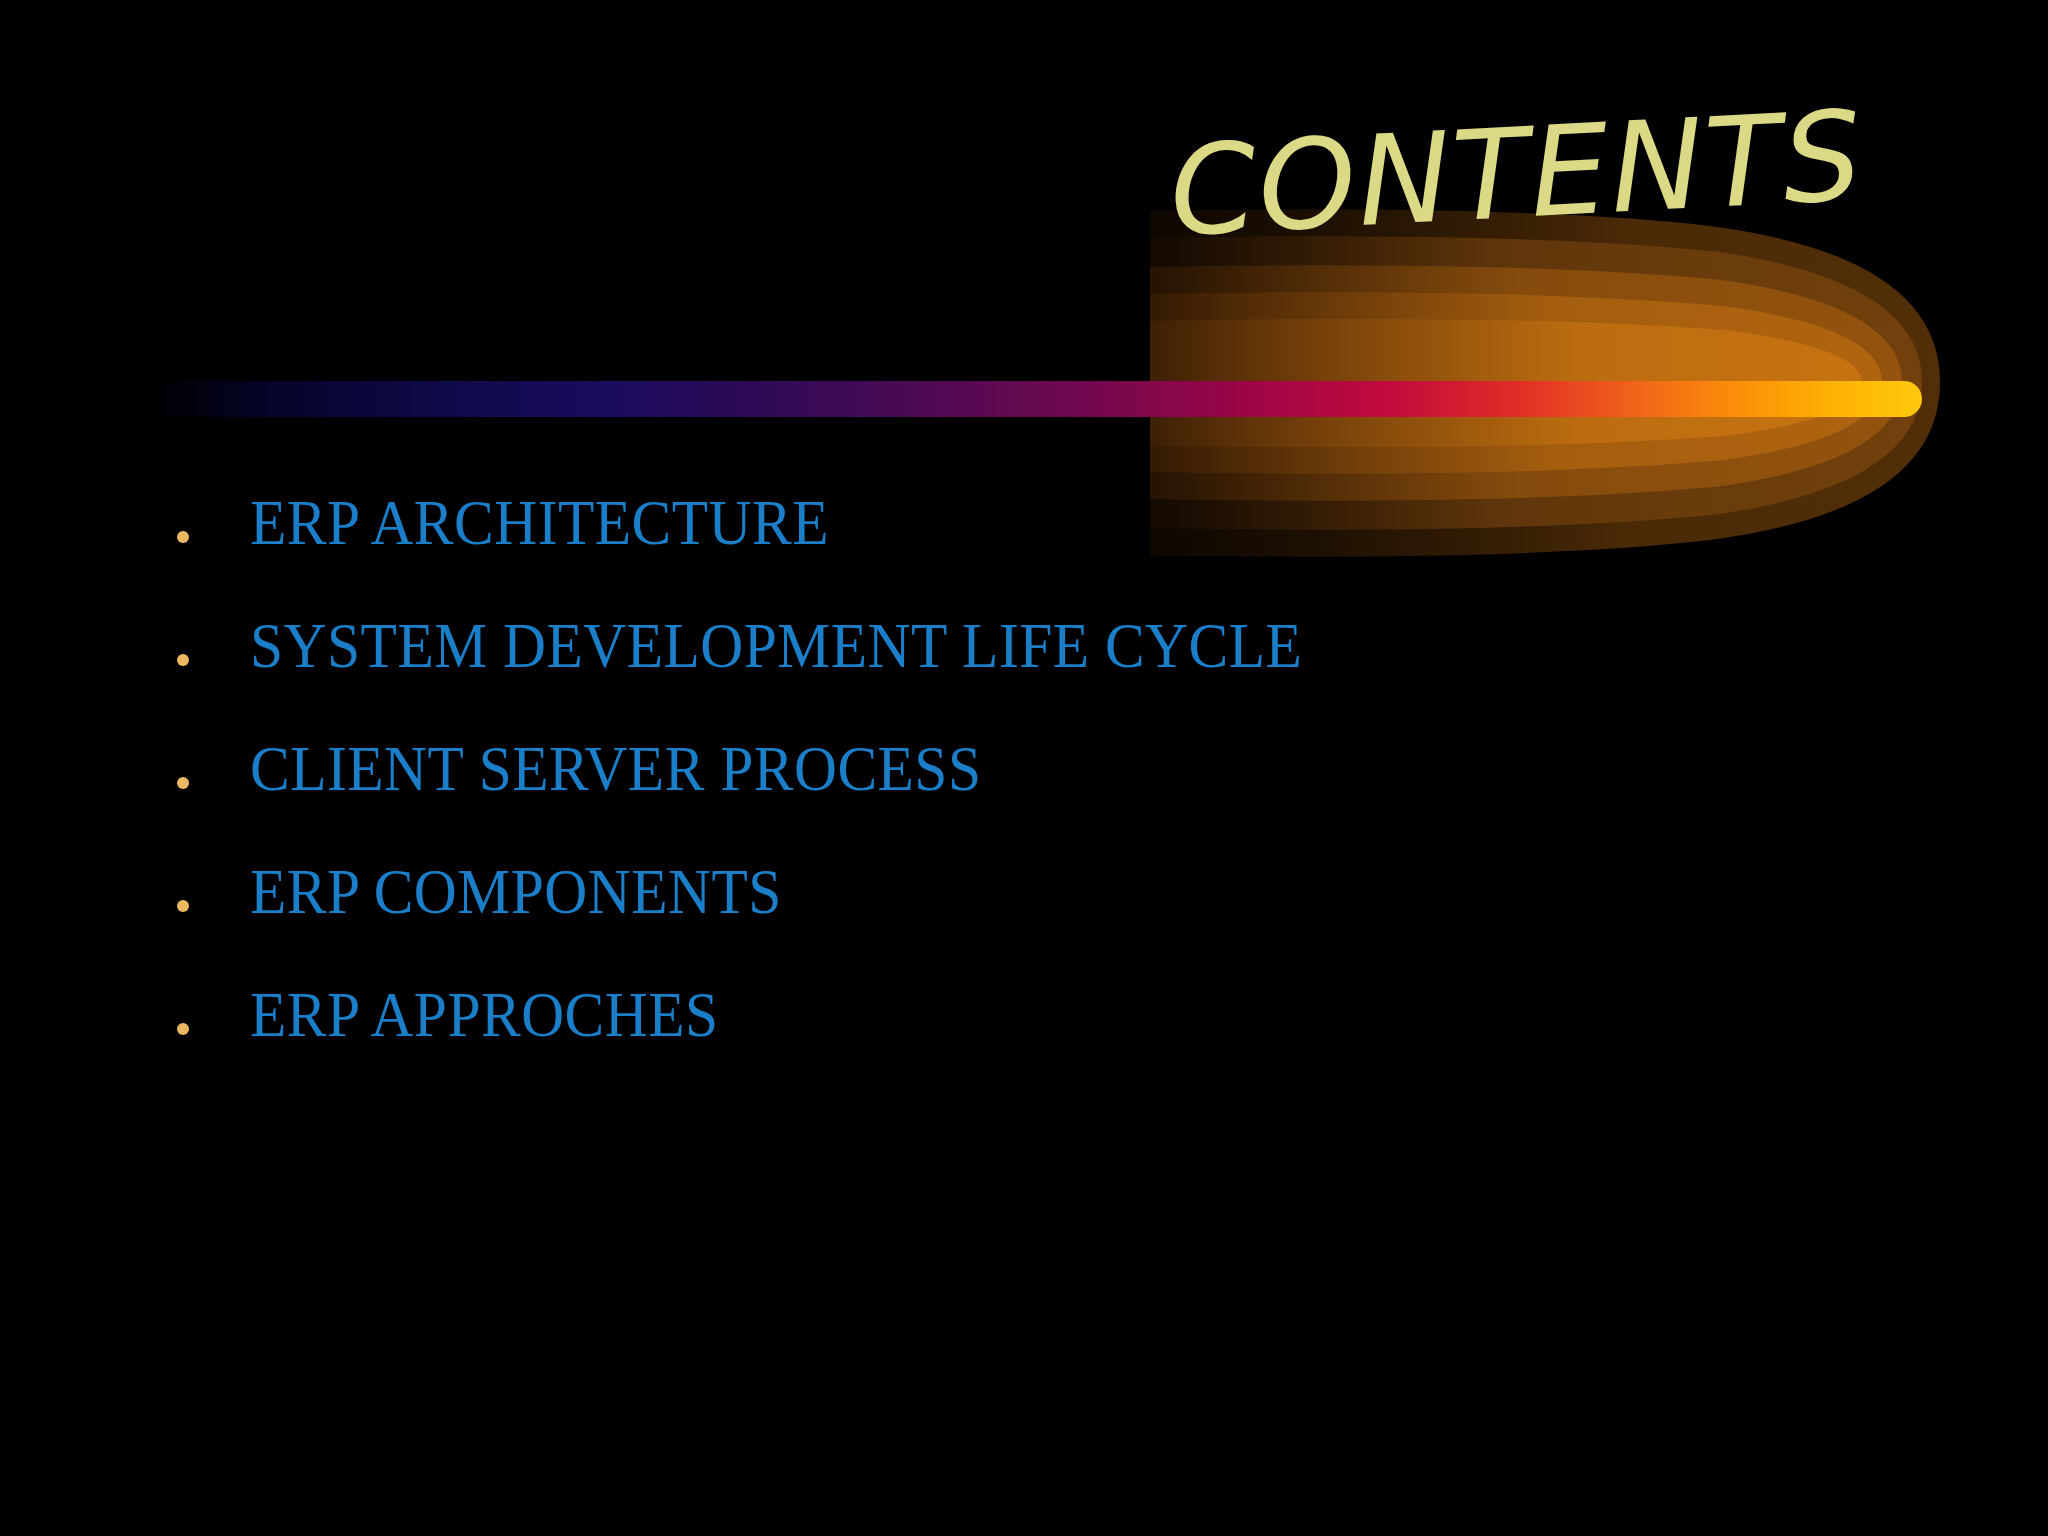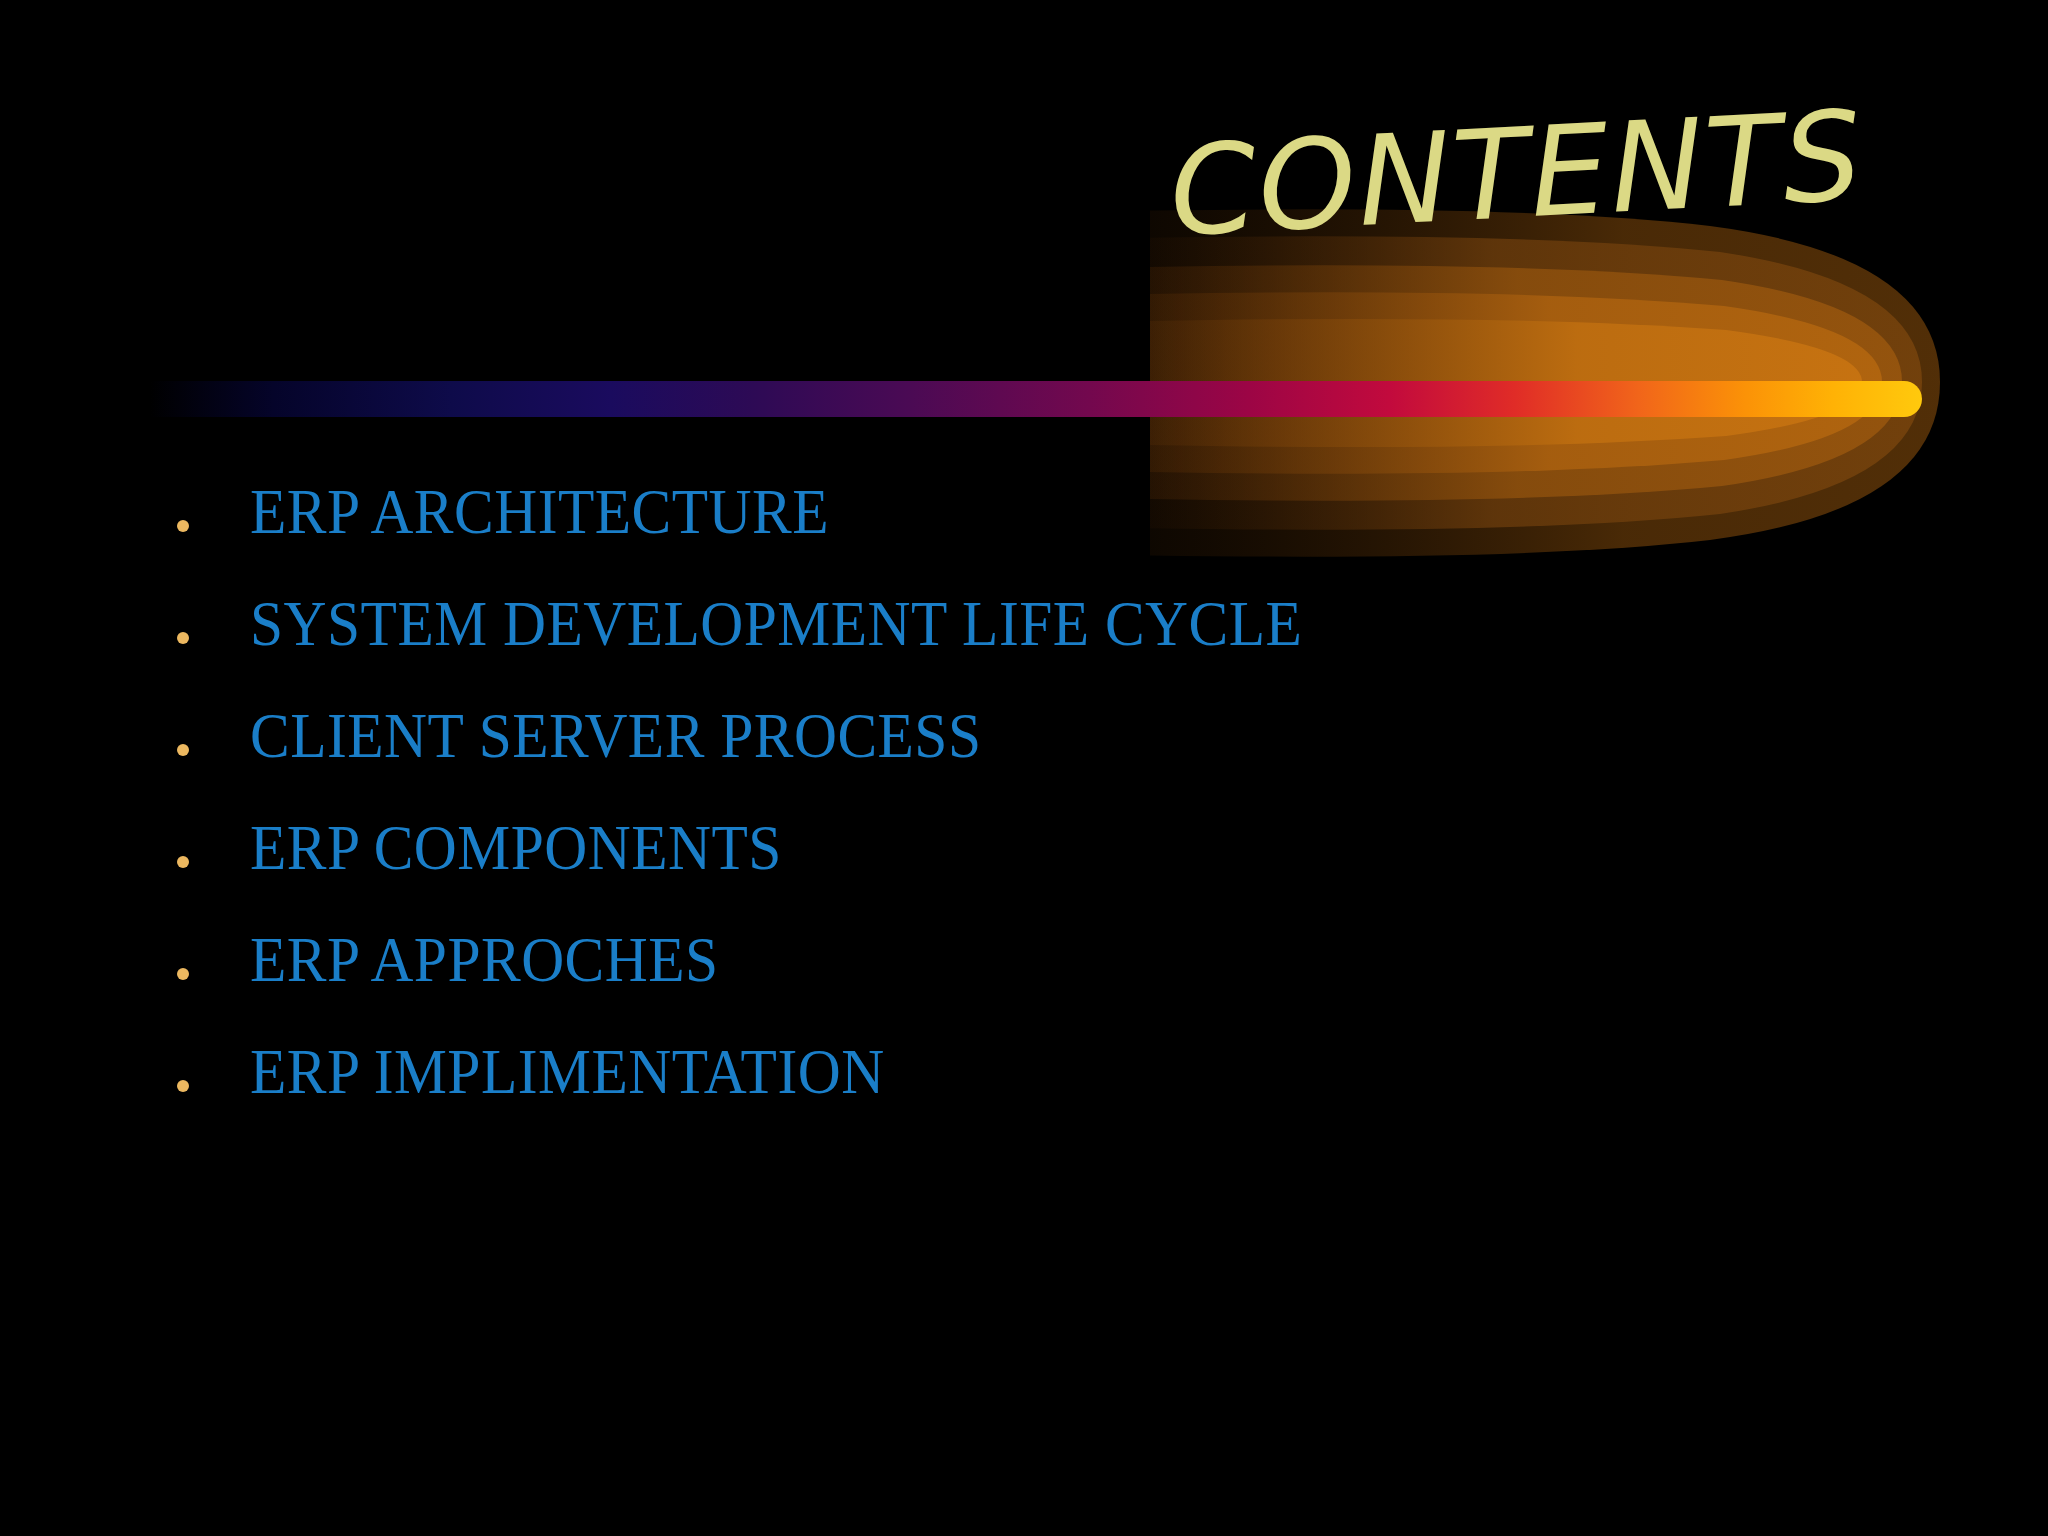--- a/index.html
+++ b/index.html
@@ -85,20 +85,21 @@
     position: absolute;
     left: 0;
     top: 470px;
     width: 1700px;
   }
   .bullet-row {
     position: relative;
     height: 112px;
     display: flex;
     align-items: center;
+    margin-top: 11px;
   }
   .bullet-dot {
     position: absolute;
     left: 177px;
     top: 50px;
     width: 12px;
     height: 12px;
     border-radius: 50%;
     background: #ecb860;
   }
@@ -192,20 +193,16 @@
       <span class="bullet-text">ERP COMPONENTS</span>
     </div>
 
 
     <div class="bullet-row">
       <span class="bullet-dot"></span>
       <span class="bullet-text">ERP APPROCHES</span>
     </div>
 
 
-    <div class="bullet-row">
-      <span class="bullet-dot"></span>
-      <span class="bullet-text">ERP IMPLIMENTATION</span>
-    </div>
 
   </div>
 
 </div>
 
 </body></html>

